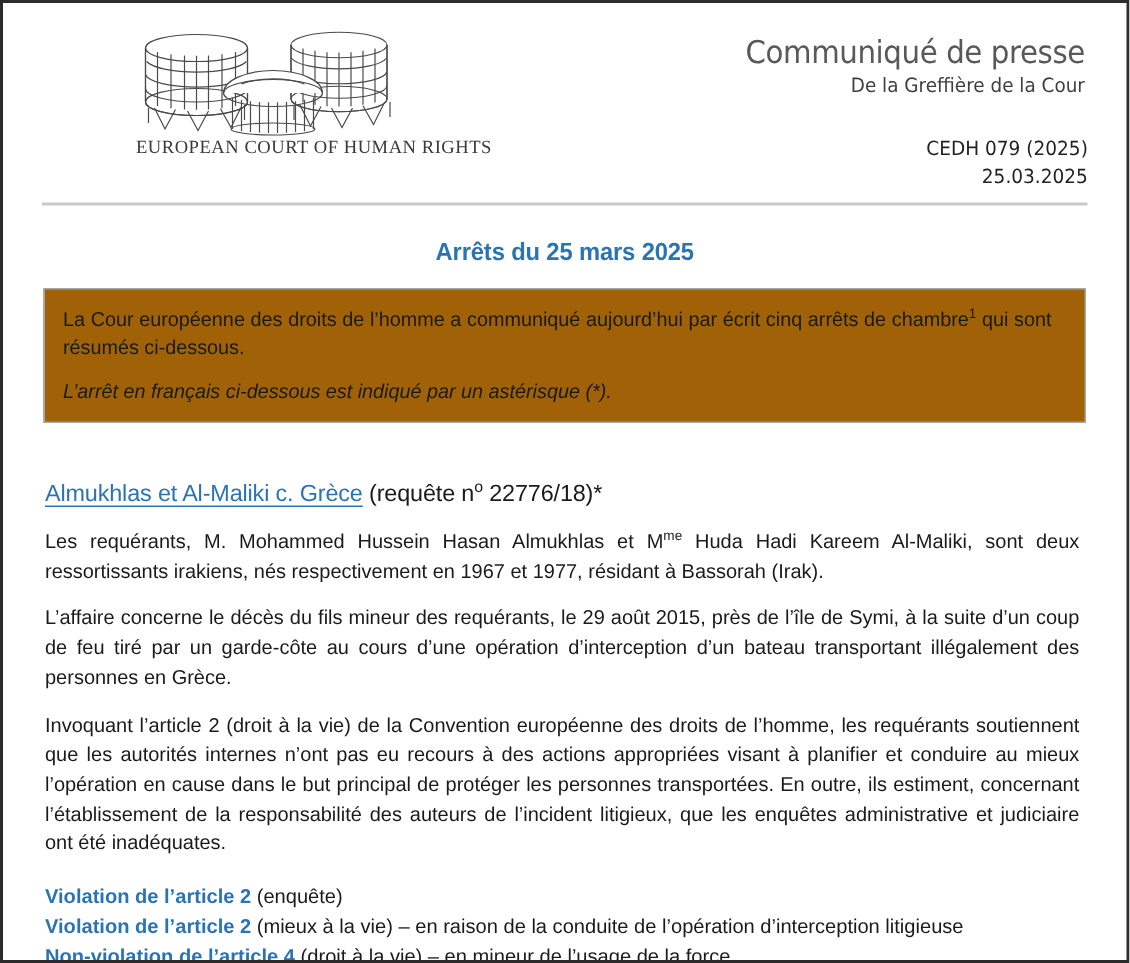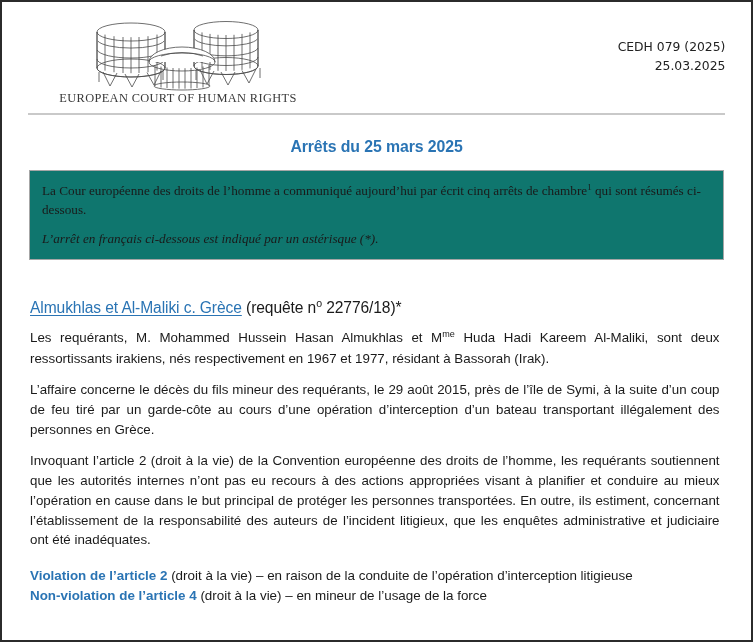--- a/index.html
+++ b/index.html
@@ -37,21 +37,21 @@
   .brand {
     width: 300px;
     padding-top: 4px;
   }
   .logo-wrap {
     display: flex;
     justify-content: center;
     height: 76px;
   }
   .court-names {
-    text-align: center;
+    text-align: right;
     font-family: "Liberation Serif", serif;
     color: #3a3a3a;
     line-height: 1.35;
     margin-top: -2px;
   }
   .court-name-en {
     font-size: 12.4px;
     letter-spacing: 0.35px;
   }
   .court-name-fr {
@@ -108,24 +108,23 @@
     font-size: 16.5px;
     font-weight: bold;
     letter-spacing: -0.1px;
     margin: 22px 0 14px 0;
     transform: scaleX(0.96);
   }
 
   
   .notice {
     border: 1px solid #a6a6a6;
-    background: #0f766e;
+    background: #a16207;
     padding: 10px 12px 11px 12px;
     margin: 0 1px 0 1px;
-    font-family: Liberation Serif, serif;
   }
   .notice p {
     margin: 0;
     font-size: 13.4px;
     color: #1a1a1a;
     line-height: 1.42;
     text-align: justify;
     text-justify: inter-word;
     transform: scaleX(0.985);
     transform-origin: left center;
@@ -210,20 +209,24 @@
               <ellipse cx="99" cy="70" rx="28" ry="4"></ellipse>
             </g>
           </svg>
         </div>
         <div class="court-names">
           <div class="court-name-en">EUROPEAN COURT OF HUMAN RIGHTS</div>
         </div>
       </div>
 
       <div>
+        <div class="press-block">
+          <div class="press-title">Communiqué de presse</div>
+          <div class="press-sub">De la Greffière de la Cour</div>
+        </div>
         <div class="ref-block">
           <div>CEDH 079 (2025)</div>
           <div>25.03.2025</div>
         </div>
       </div>
 
     </div>
 
     <div class="rule"></div>
 
@@ -241,21 +244,24 @@
       <div class="case-heading">
         <a class="case-link" href="#">Almukhlas et Al-Maliki c. Grèce</a><span> (requête n</span><sup>o</sup><span> 22776/18)*</span>
       </div>
 
       <p class="para">Les requérants, M. Mohammed Hussein Hasan Almukhlas et M<sup>me</sup> Huda Hadi Kareem Al-Maliki, sont deux ressortissants irakiens, nés respectivement en 1967 et 1977, résidant à Bassorah (Irak).</p>
       <p class="para">L’affaire concerne le décès du fils mineur des requérants, le 29 août 2015, près de l’île de Symi, à la suite d’un coup de feu tiré par un garde-côte au cours d’une opération d’interception d’un bateau transportant illégalement des personnes en Grèce.</p>
       <p class="para">Invoquant l’article 2 (droit à la vie) de la Convention européenne des droits de l’homme, les requérants soutiennent que les autorités internes n’ont pas eu recours à des actions appropriées visant à planifier et conduire au mieux l’opération en cause dans le but principal de protéger les personnes transportées. En outre, ils estiment, concernant l’établissement de la responsabilité des auteurs de l’incident litigieux, que les enquêtes administrative et judiciaire ont été inadéquates.</p>
 
       <div class="findings">
         <div>
-          <span class="finding-label">Violation de l’article 2</span><span> (droit à la vie) – en raison de la conduite de l’opération d’interception litigieuse</span>
+          <span class="finding-label">Violation de l’article 2</span><span> (enquête)</span>
+        </div>
+        <div>
+          <span class="finding-label">Violation de l’article 2</span><span> (mieux à la vie) – en raison de la conduite de l’opération d’interception litigieuse</span>
         </div>
         <div>
           <span class="finding-label">Non-violation de l’article 4</span><span> (droit à la vie) – en mineur de l’usage de la force</span>
         </div>
       </div>
 
     </div>
 
   </div>
 </div>

